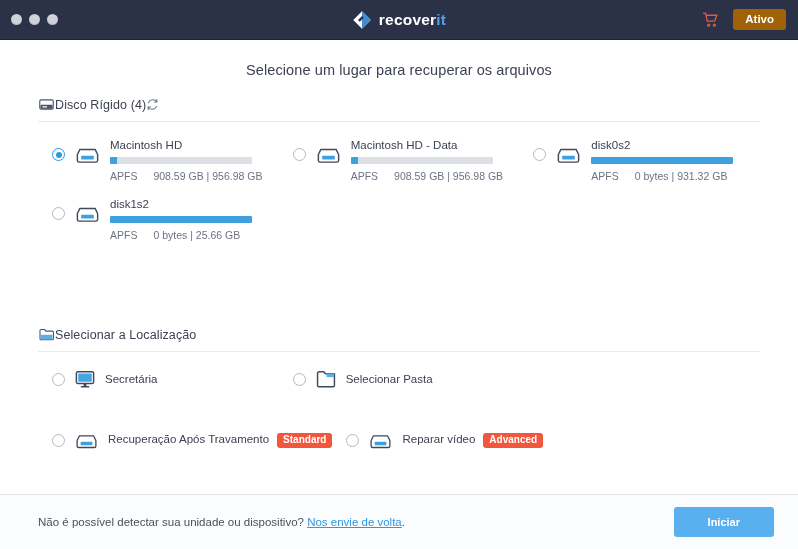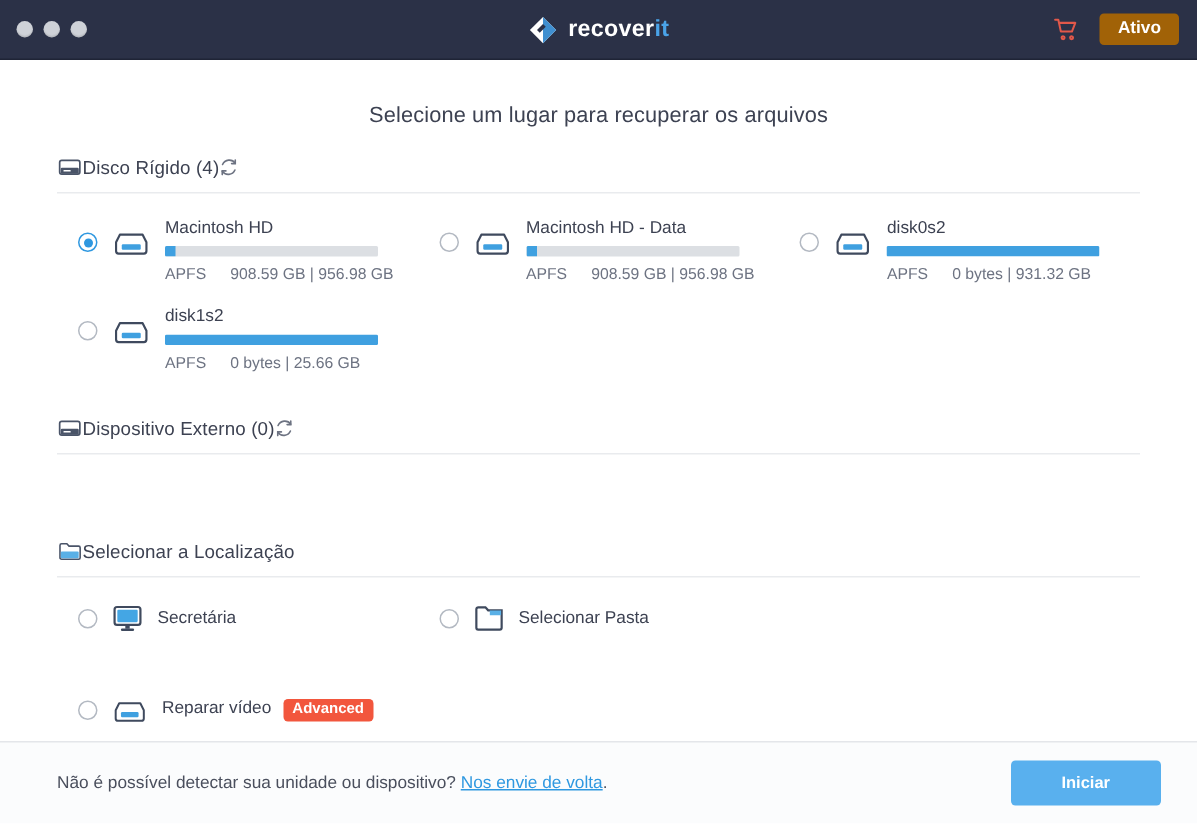--- a/index.html
+++ b/index.html
@@ -59,21 +59,21 @@
     border-radius: 3px;
     padding: 4px 12px 5px;
     cursor: pointer;
     line-height: 1.1;
   }
 
   
   .content {
     flex: 1 1 auto;
     position: relative;
-    padding: 7px 38px;
+    padding: 0 38px;
     overflow: hidden;
   }
   .page-title {
     text-align: center;
     font-size: 14.5px;
     color: #3d4252;
     margin-top: 22px;
     margin-bottom: 18px;
     letter-spacing: .1px;
   }
@@ -297,34 +297,20 @@
           </div>
           <div class="drive-meta">
             <span class="fs">APFS</span>
             <span>0 bytes | 25.66 GB</span>
           </div>
         </div>
       </div>
     </div>
 
     <div class="sec-block">
-      <div class="section-head">
-        <svg class="sec-icon" viewBox="0 0 24 24">
-          <rect x="2.5" y="5.5" width="19" height="13" rx="2" fill="#ffffff" stroke="#4a5468" stroke-width="1.6"></rect>
-          <rect x="3.5" y="12.5" width="17" height="5.5" rx="1.2" fill="#4a5468"></rect>
-          <rect x="6" y="14.5" width="7" height="1.6" rx=".8" fill="#ffffff"></rect>
-        </svg>
-        <span class="sec-label">Dispositivo Externo (0)</span>
-        <svg class="refresh-icon" viewBox="0 0 24 24" fill="none" stroke="#6d7382" stroke-width="2" stroke-linecap="round">
-          <path d="M20 7a9 9 0 0 0-15.6 1.6"></path>
-            <path d="M4 17a9 9 0 0 0 15.6-1.6"></path>
-          <path d="M20 3v4.5h-4.5"></path>
-            <path d="M4 21v-4.5h4.5"></path>
-        </svg>
-      </div>
       <div class="sec-empty"></div>
     </div>
 
     <div class="sec-block">
       <div class="section-head">
         <svg class="sec-icon" viewBox="0 0 24 24">
           <path d="M2.8 6.5a1.5 1.5 0 0 1 1.5-1.5h5l2 2.2h9a1.5 1.5 0 0 1 1.5 1.5v9.3a1.5 1.5 0 0 1-1.5 1.5H4.3a1.5 1.5 0 0 1-1.5-1.5z" fill="#ffffff" stroke="#4a5468" stroke-width="1.5"></path>
           <rect x="3.6" y="12.2" width="16.8" height="6.4" rx="1" fill="#5ab0e6"></rect>
         </svg>
         <span class="sec-label">Selecionar a Localização</span>
@@ -350,20 +336,28 @@
             <path d="M12.6 6.6h8.2v3.4h-8.2z" fill="#5ab0e6"></path>
           </svg>
           <span class="opt-label">Selecionar Pasta</span>
         </div>
       </div>
     </div>
 
     <div class="sec-block">
 
       <div class="opt-grid">
+        <div class="opt">
+          <span class="radio"></span>
+          <svg class="opt-icon" viewBox="0 0 32 32" style="width:25px;height:25px;flex:0 0 25px">
+            <path d="M7 10h18l3 6v7a2 2 0 0 1-2 2H6a2 2 0 0 1-2-2v-7z" fill="#ffffff" stroke="#3f4a5e" stroke-width="1.7" stroke-linejoin="round"></path>
+            <rect x="8.5" y="17.5" width="15" height="4.5" rx="1" fill="#3fa0e0"></rect>
+          </svg>
+          <span class="opt-label"><span>Recuperação Após Travamento</span><span class="badge">Standard</span></span>
+        </div>
 
         <div class="opt">
           <span class="radio"></span>
           <svg class="opt-icon" viewBox="0 0 32 32" style="width:25px;height:25px;flex:0 0 25px">
             <path d="M7 10h18l3 6v7a2 2 0 0 1-2 2H6a2 2 0 0 1-2-2v-7z" fill="#ffffff" stroke="#3f4a5e" stroke-width="1.7" stroke-linejoin="round"></path>
             <rect x="8.5" y="17.5" width="15" height="4.5" rx="1" fill="#3fa0e0"></rect>
           </svg>
           <span class="opt-label"><span>Reparar vídeo</span><span class="badge">Advanced</span></span>
         </div>
 

